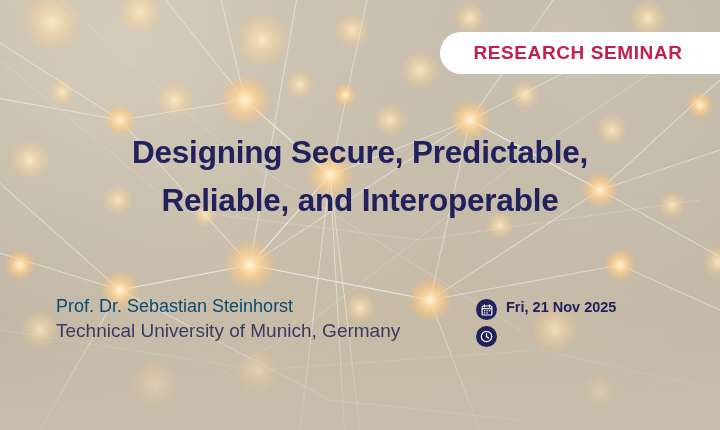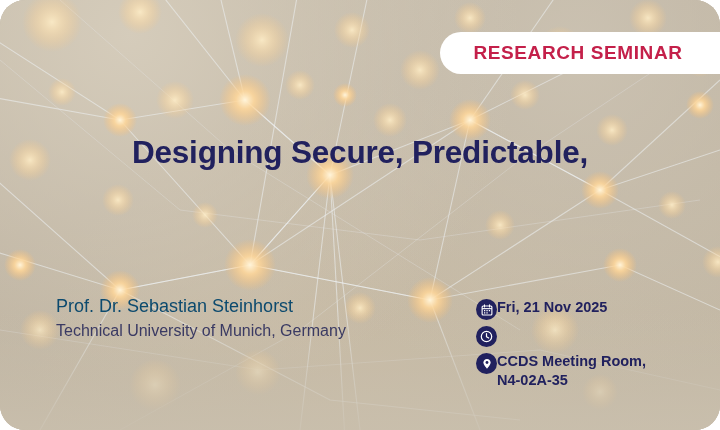--- a/index.html
+++ b/index.html
@@ -10,21 +10,20 @@
   body {
     font-family: "Liberation Sans", sans-serif;
   }
 
   .poster {
     position: relative;
     width: 720px;
     height: 430px;
     overflow: hidden;
     background: #bdb29f;
-    border-radius: 25px;
   }
 
   
   .bg-base {
     position: absolute;
     inset: 0;
     background:
       radial-gradient(circle at 18% 8%,  rgba(214,205,188,0.95) 0%, rgba(186,176,158,0.0) 55%),
       radial-gradient(circle at 80% 12%, rgba(205,196,180,0.85) 0%, rgba(186,176,158,0.0) 50%),
       radial-gradient(circle at 50% 95%, rgba(201,188,165,0.9) 0%, rgba(186,176,158,0.0) 60%),
@@ -93,21 +92,21 @@
     color: #3a3a63;
   }
   .speaker-name {
     font-size: 18px;
     font-weight: normal;
     line-height: 26px;
     color: #0c4a6e;
     margin-top: 2px;
   }
   .speaker-affil {
-    font-size: 16px;
+    font-size: 19px;
     font-weight: normal;
     line-height: 21px;
     color: #3a3a63;
     margin-top: 1px;
   }
 
   
   .details {
     position: absolute;
     left: 476px;
@@ -124,20 +123,21 @@
     height: 21px;
     border-radius: 50%;
     background: #21215e;
     display: flex;
     align-items: center;
     justify-content: center;
     margin-top: 1px;
   }
   .detail-icon svg { display: block; }
   .detail-text {
+    margin-left: 9px;
     color: #21215e;
     font-size: 14.5px;
     font-weight: bold;
     line-height: 19px;
     white-space: pre-line;
   }
 </style>
 </head>
 <body>
 
@@ -242,20 +242,21 @@
   </svg>
 
   <div class="bg-bottom-fade"></div>
 
   <div class="badge">
     <span class="badge-label">RESEARCH SEMINAR</span>
   </div>
 
   <div class="title">
     <span class="title-line">Designing Secure, Predictable,</span>
+    <span class="title-line">Reliable, and Interoperable</span>
   </div>
 
   <div class="speaker">
     <div class="speaker-name">Prof. Dr. Sebastian Steinhorst</div>
     <div class="speaker-affil">Technical University of Munich, Germany</div>
   </div>
 
   <div class="details">
 
     <div class="detail-row">
@@ -276,26 +277,16 @@
 
     <div class="detail-row">
       <span class="detail-icon">
         <svg width="13" height="13" viewBox="0 0 16 16" fill="none">
           <circle cx="8" cy="8" r="6.4" stroke="#ffffff" stroke-width="1.5"></circle>
           <path d="M8 4.3 V8.2 L10.7 9.9" stroke="#ffffff" stroke-width="1.5" stroke-linecap="round" stroke-linejoin="round"></path>
         </svg>
       </span>
     </div>
 
-    <div class="detail-row">
-      <span class="detail-icon">
-        <svg width="12" height="12" viewBox="0 0 16 16" fill="none">
-          <path d="M8 1.4 C5.3 1.4 3.2 3.5 3.2 6.1 C3.2 9.2 8 14.4 8 14.4 C8 14.4 12.8 9.2 12.8 6.1 C12.8 3.5 10.7 1.4 8 1.4 Z" fill="#ffffff"></path>
-          <circle cx="8" cy="6.0" r="1.9" fill="#21215e"></circle>
-        </svg>
-      </span>
-      <span class="detail-text">CCDS Meeting Room,
-N4-02A-35</span>
-    </div>
 
   </div>
 
 </div>
 
 </body></html>

